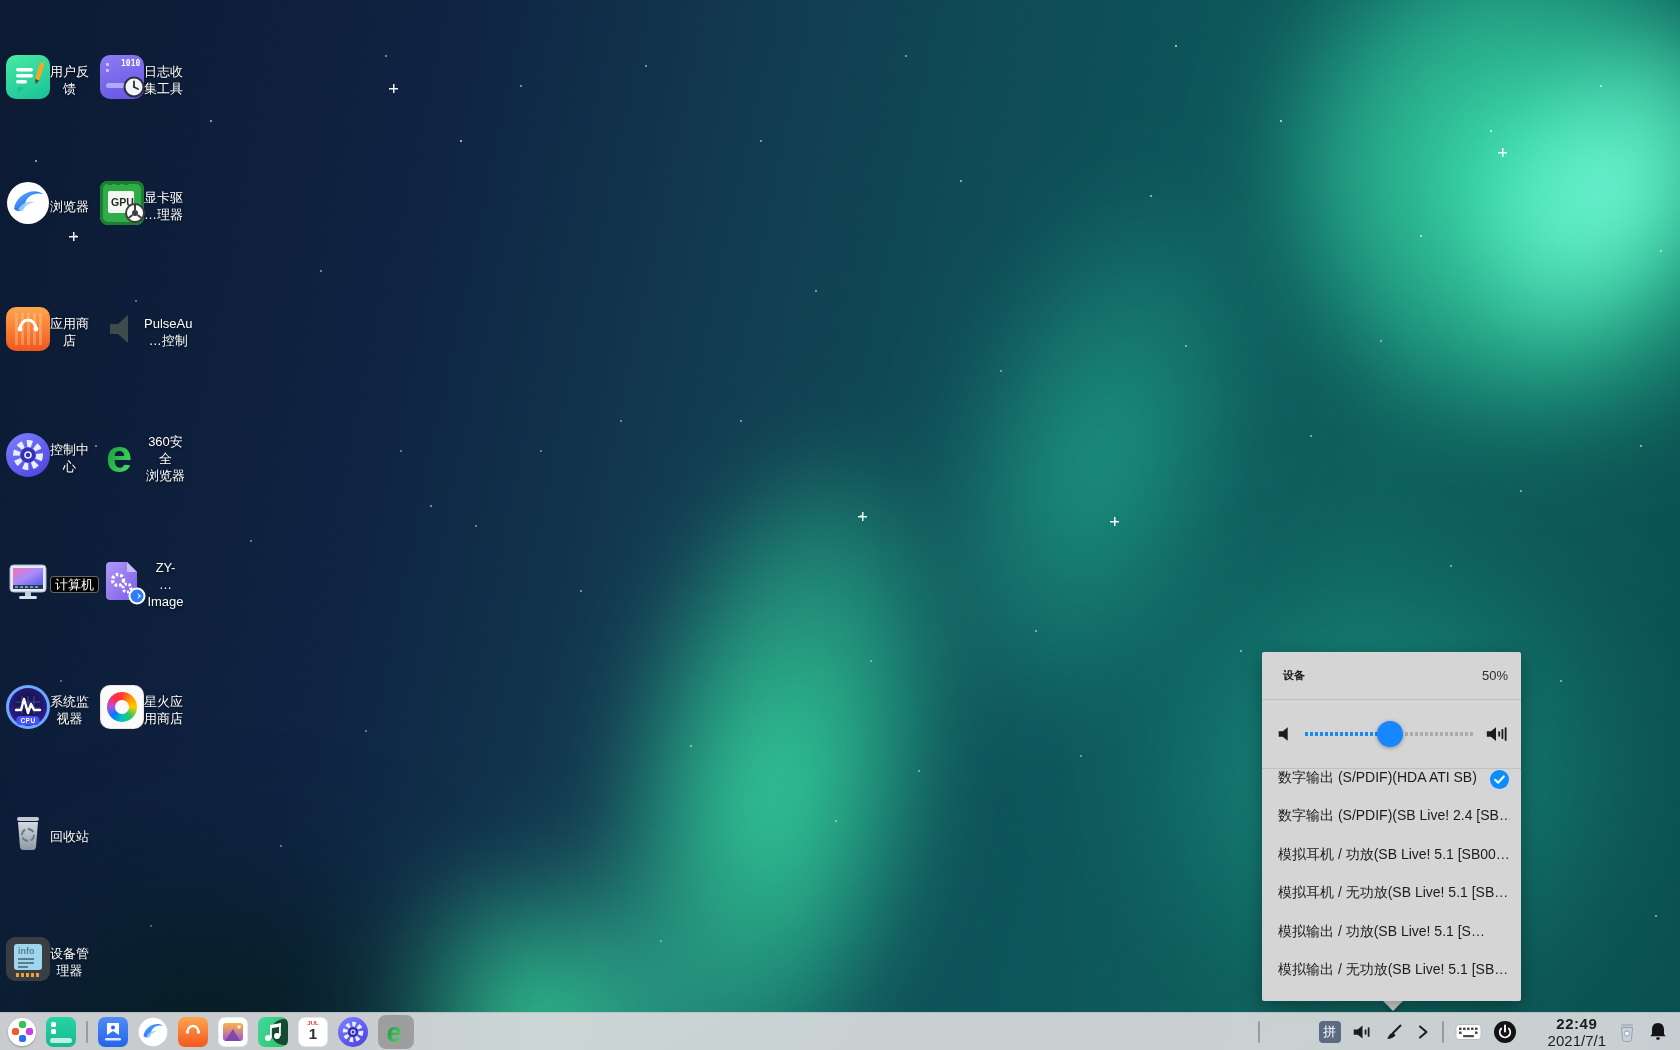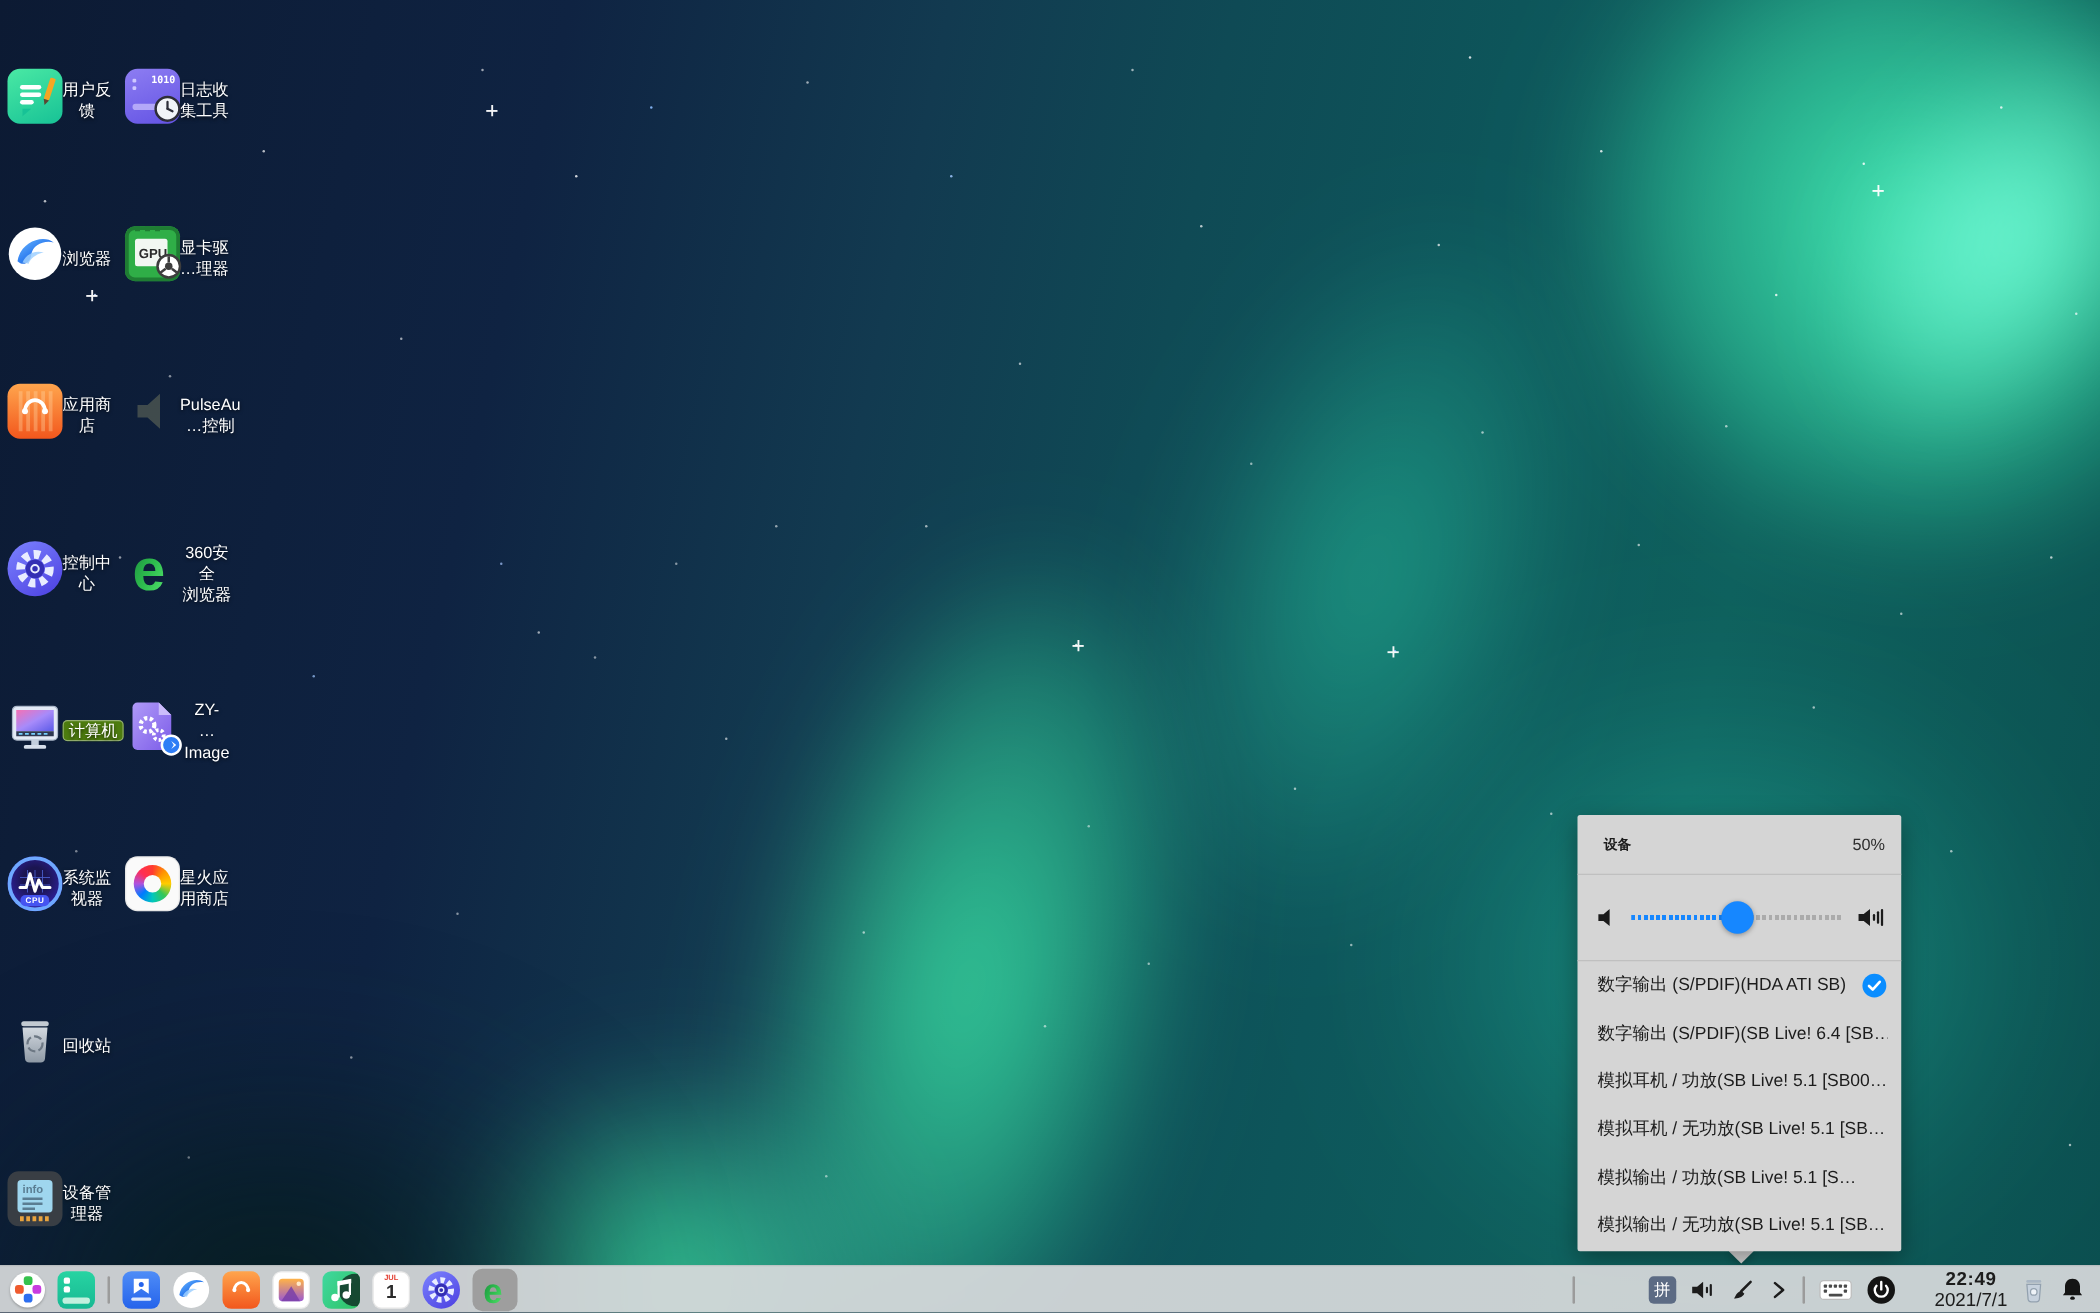--- a/index.html
+++ b/index.html
@@ -48,21 +48,21 @@
     background:linear-gradient(#fff,#fff) center/1.5px 9px no-repeat,
                linear-gradient(#fff,#fff) center/9px 1.5px no-repeat; }
 
   
   .desktop { position:absolute; left:6px; top:14px; display:flex; gap:7px; }
   .dcol { display:flex; flex-direction:column; width:87px; }
   .slot { height:126px; display:flex; flex-direction:row; align-items:center; }
   .art { width:44px; height:44px; position:relative; flex:none; }
   .icon-label { margin-top:6px; font-size:13px; line-height:17px; color:#fff; text-align:center;
     white-space:pre-line; text-shadow:0 1px 3px rgba(0,0,0,.7); }
-  .icon-label.sel { background:#4d7c0f; border-radius:4px; padding:0 5px; white-space:nowrap;
+  .icon-label.sel { background:#000000; border-radius:4px; padding:0 5px; white-space:nowrap;
     box-shadow:inset 0 0 0 1px rgba(255,255,255,.4);text-align:right; }
 
   .rounded { border-radius:10px; width:44px; height:44px; position:relative; overflow:visible; }
   .bg-feedback { background:linear-gradient(155deg,#4ae9a4 0%,#17c296 100%); }
   .bg-log { background:linear-gradient(160deg,#8d7df2 0%,#6353e4 100%); }
   .bg-store { background:linear-gradient(180deg,#ffa54d 0%,#f2571d 100%); }
   .bg-gpu { background:#2fae47; box-shadow:inset 0 0 0 3px #1f7d33; border-radius:8px; }
   .circle44 { width:44px; height:44px; border-radius:50%; position:relative; }
   .bg-cc { background:linear-gradient(145deg,#7c83ff 0%,#4b3fe0 100%); }
   .bg-monitorcircle { background:radial-gradient(circle at 50% 42%,#1b1550 28%,#2b1e8f 62%,#4f46e5 100%);
@@ -82,21 +82,21 @@
   .sp-slider-row { height:69px; display:flex; align-items:center; padding:0 14px; border-bottom:1px solid #c0c0c0; }
   .spk { flex:none; }
   .track { flex:1; height:4px; margin:0 11px; position:relative; }
   .track-fill { position:absolute; left:0; top:0; bottom:0; width:50%;
     background:repeating-linear-gradient(90deg,#1687ff 0 3px,transparent 3px 5px); }
   .track-rest { position:absolute; right:0; top:0; bottom:0; width:50%;
     background:repeating-linear-gradient(90deg,#ababab 0 3px,transparent 3px 5px); }
   .handle { position:absolute; left:calc(50% - 13px); top:-11px; width:26px; height:26px; border-radius:50%;
     background:#1687ff; box-shadow:0 1px 4px rgba(0,0,0,.35); }
   .device-list { }
-  .device-row { height:38.4px; display:flex; align-items:center; padding:0 11px 0 16px; font-size:14px; }
+  .device-row { height:38.4px; display:flex; padding:0 11px 0 16px; font-size:14px; }
   .device-row .txt { white-space:nowrap; overflow:hidden; }
   .check { margin-left:auto; flex:none; }
 
   
   .taskbar { position:absolute; left:0; right:0; bottom:0; height:38px; background:rgba(215,217,219,.93);
     border-top:1px solid rgba(0,0,0,.08); display:flex; align-items:center; z-index:6; }
   .dock-left { display:flex; align-items:center; gap:10px; padding-left:8px; }
   .tray { margin-left:auto; display:flex; align-items:center; gap:11px; padding-right:12px; }
   .vsep { width:2px; height:22px; background:#9b9b9b; border-radius:1px; flex:none; }
   .dock-app { width:30px; height:30px; position:relative; flex:none; }
@@ -433,21 +433,21 @@
   </div>
   <div class="device-list">
     <div class="device-row">
       <span class="txt">数字输出 (S/PDIF)(HDA ATI SB)</span>
       <svg class="check" width="21" height="21" viewBox="0 0 22 22">
         <circle cx="11" cy="11" r="10" fill="#0a8dff"></circle>
         <polyline points="6.5,11.3 9.6,14.3 15.5,7.8" fill="none" stroke="#fff" stroke-width="2.2" stroke-linecap="round" stroke-linejoin="round"></polyline>
       </svg>
     </div>
     <div class="device-row">
-      <span class="txt">数字输出 (S/PDIF)(SB Live! 6.4 [SB…</span>
+      <span class="txt">数字输出 (S/PDIF)(SB Live! 2.4 [SB…</span>
     </div>
     <div class="device-row">
       <span class="txt">模拟耳机 / 功放(SB Live! 5.1 [SB00…</span>
     </div>
     <div class="device-row">
       <span class="txt">模拟耳机 / 无功放(SB Live! 5.1 [SB…</span>
     </div>
     <div class="device-row">
       <span class="txt">模拟输出 / 功放(SB Live! 5.1 [S…</span>
     </div>

